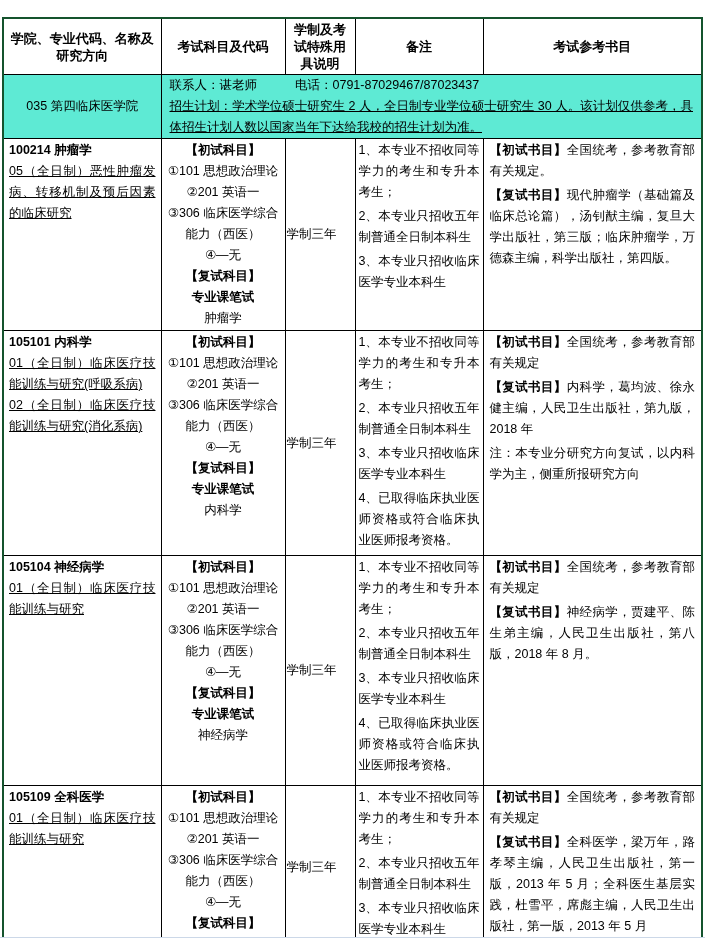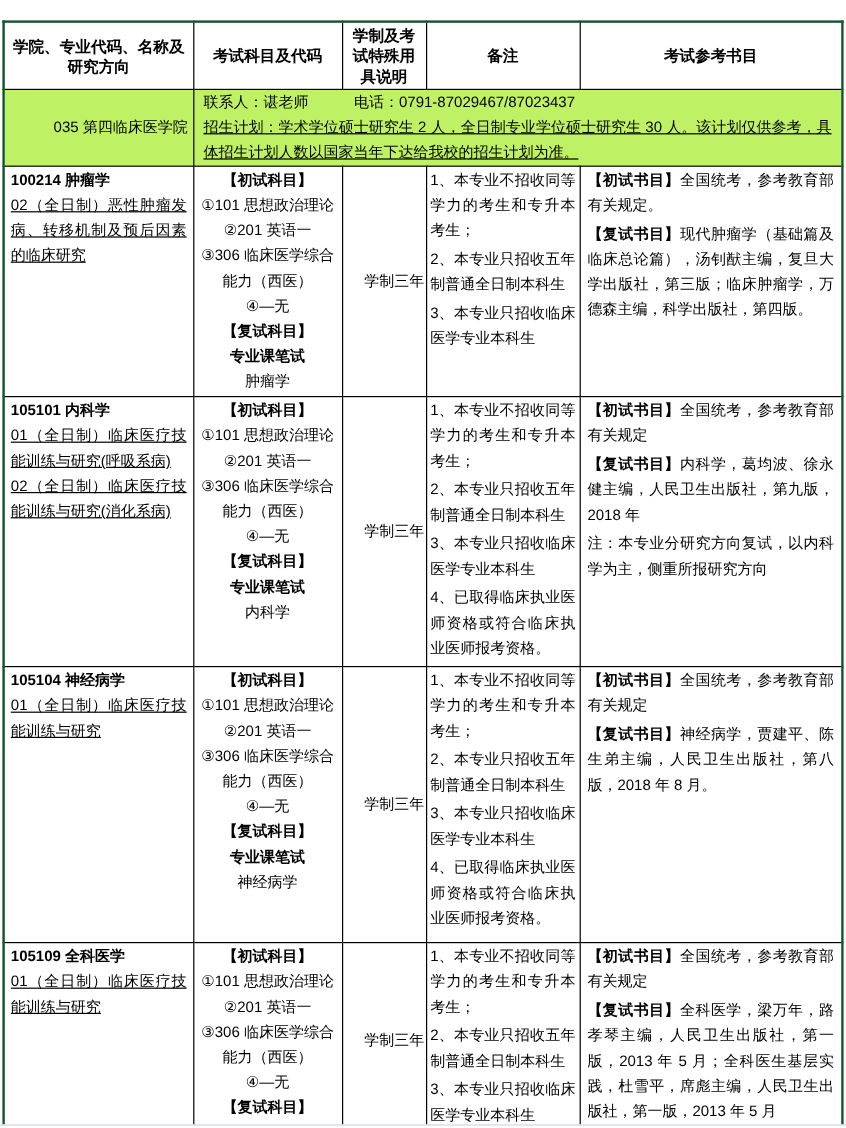--- a/index.html
+++ b/index.html
@@ -21,27 +21,27 @@
   th{
     font-weight:bold;text-align:center;vertical-align:middle;
     font-size:13px;line-height:17px;padding:2px 3px;background:#ffffff;
   }
   tr.hr{height:49px;}
   tr.ir{height:61px;}
   tr.r1{height:188px;margin-left:48px;}
   tr.r2{height:221px;}
   tr.r3{height:230px;}
   tr.r4{height:129px;}
-  tr.ir td{background:#bef264;}
-  .info-name{text-align:right;vertical-align:middle;padding:0 4px;}
+  tr.ir td{background:#5eead4;}
+  .info-name{text-align:center;vertical-align:middle;padding:0 4px;}
   .info-detail{padding:0 8px;vertical-align:middle;}
   .phone-label{margin-left:38px;}
   .c1{padding:1px 5px;}
   .c2{padding:1px 6px;text-align:center;}
-  .c3{vertical-align:middle;text-align:right;}
+  .c3{vertical-align:middle;text-align:left;}
   .c4{padding:1px 3px;}
   .c5{padding:1px 6px;}
   .b{font-weight:bold;}
   .jt{text-align:justify;text-decoration:underline;}
   .rm{margin:0 0 3px 0;text-align:justify;}
   .bp{margin:0 0 3px 0;text-align:justify;}
   .sl{margin:0;}
   .clip{height:160px;overflow:hidden;}
   .bottom-strip{
     position:absolute;left:0;top:937px;width:705px;height:3px;
@@ -75,21 +75,21 @@
       <div>
         <span>联系人：</span><span>谌老师</span><span class="phone-label">电话：</span><span>0791-87029467/87023437</span>
       </div>
       <div class="jt">招生计划：学术学位硕士研究生 2 人，全日制专业学位硕士研究生 30 人。该计划仅供参考，具体招生计划人数以国家当年下达给我校的招生计划为准。</div>
     </td>
   </tr>
 
   <tr class="r1">
     <td class="c1">
       <div class="b">100214 肿瘤学</div>
-      <div class="jt">02（全日制）恶性肿瘤发病、转移机制及预后因素的临床研究</div>
+      <div class="jt">05（全日制）恶性肿瘤发病、转移机制及预后因素的临床研究</div>
     </td>
     <td class="c2">
       <div class="sl b">【初试科目】</div>
       <div class="sl">①101 思想政治理论</div>
       <div class="sl">②201 英语一</div>
       <div class="sl">③306 临床医学综合能力（西医）</div>
       <div class="sl">④—无</div>
       <div class="sl b">【复试科目】</div>
       <div class="sl b">专业课笔试</div>
       <div class="sl">肿瘤学</div>

